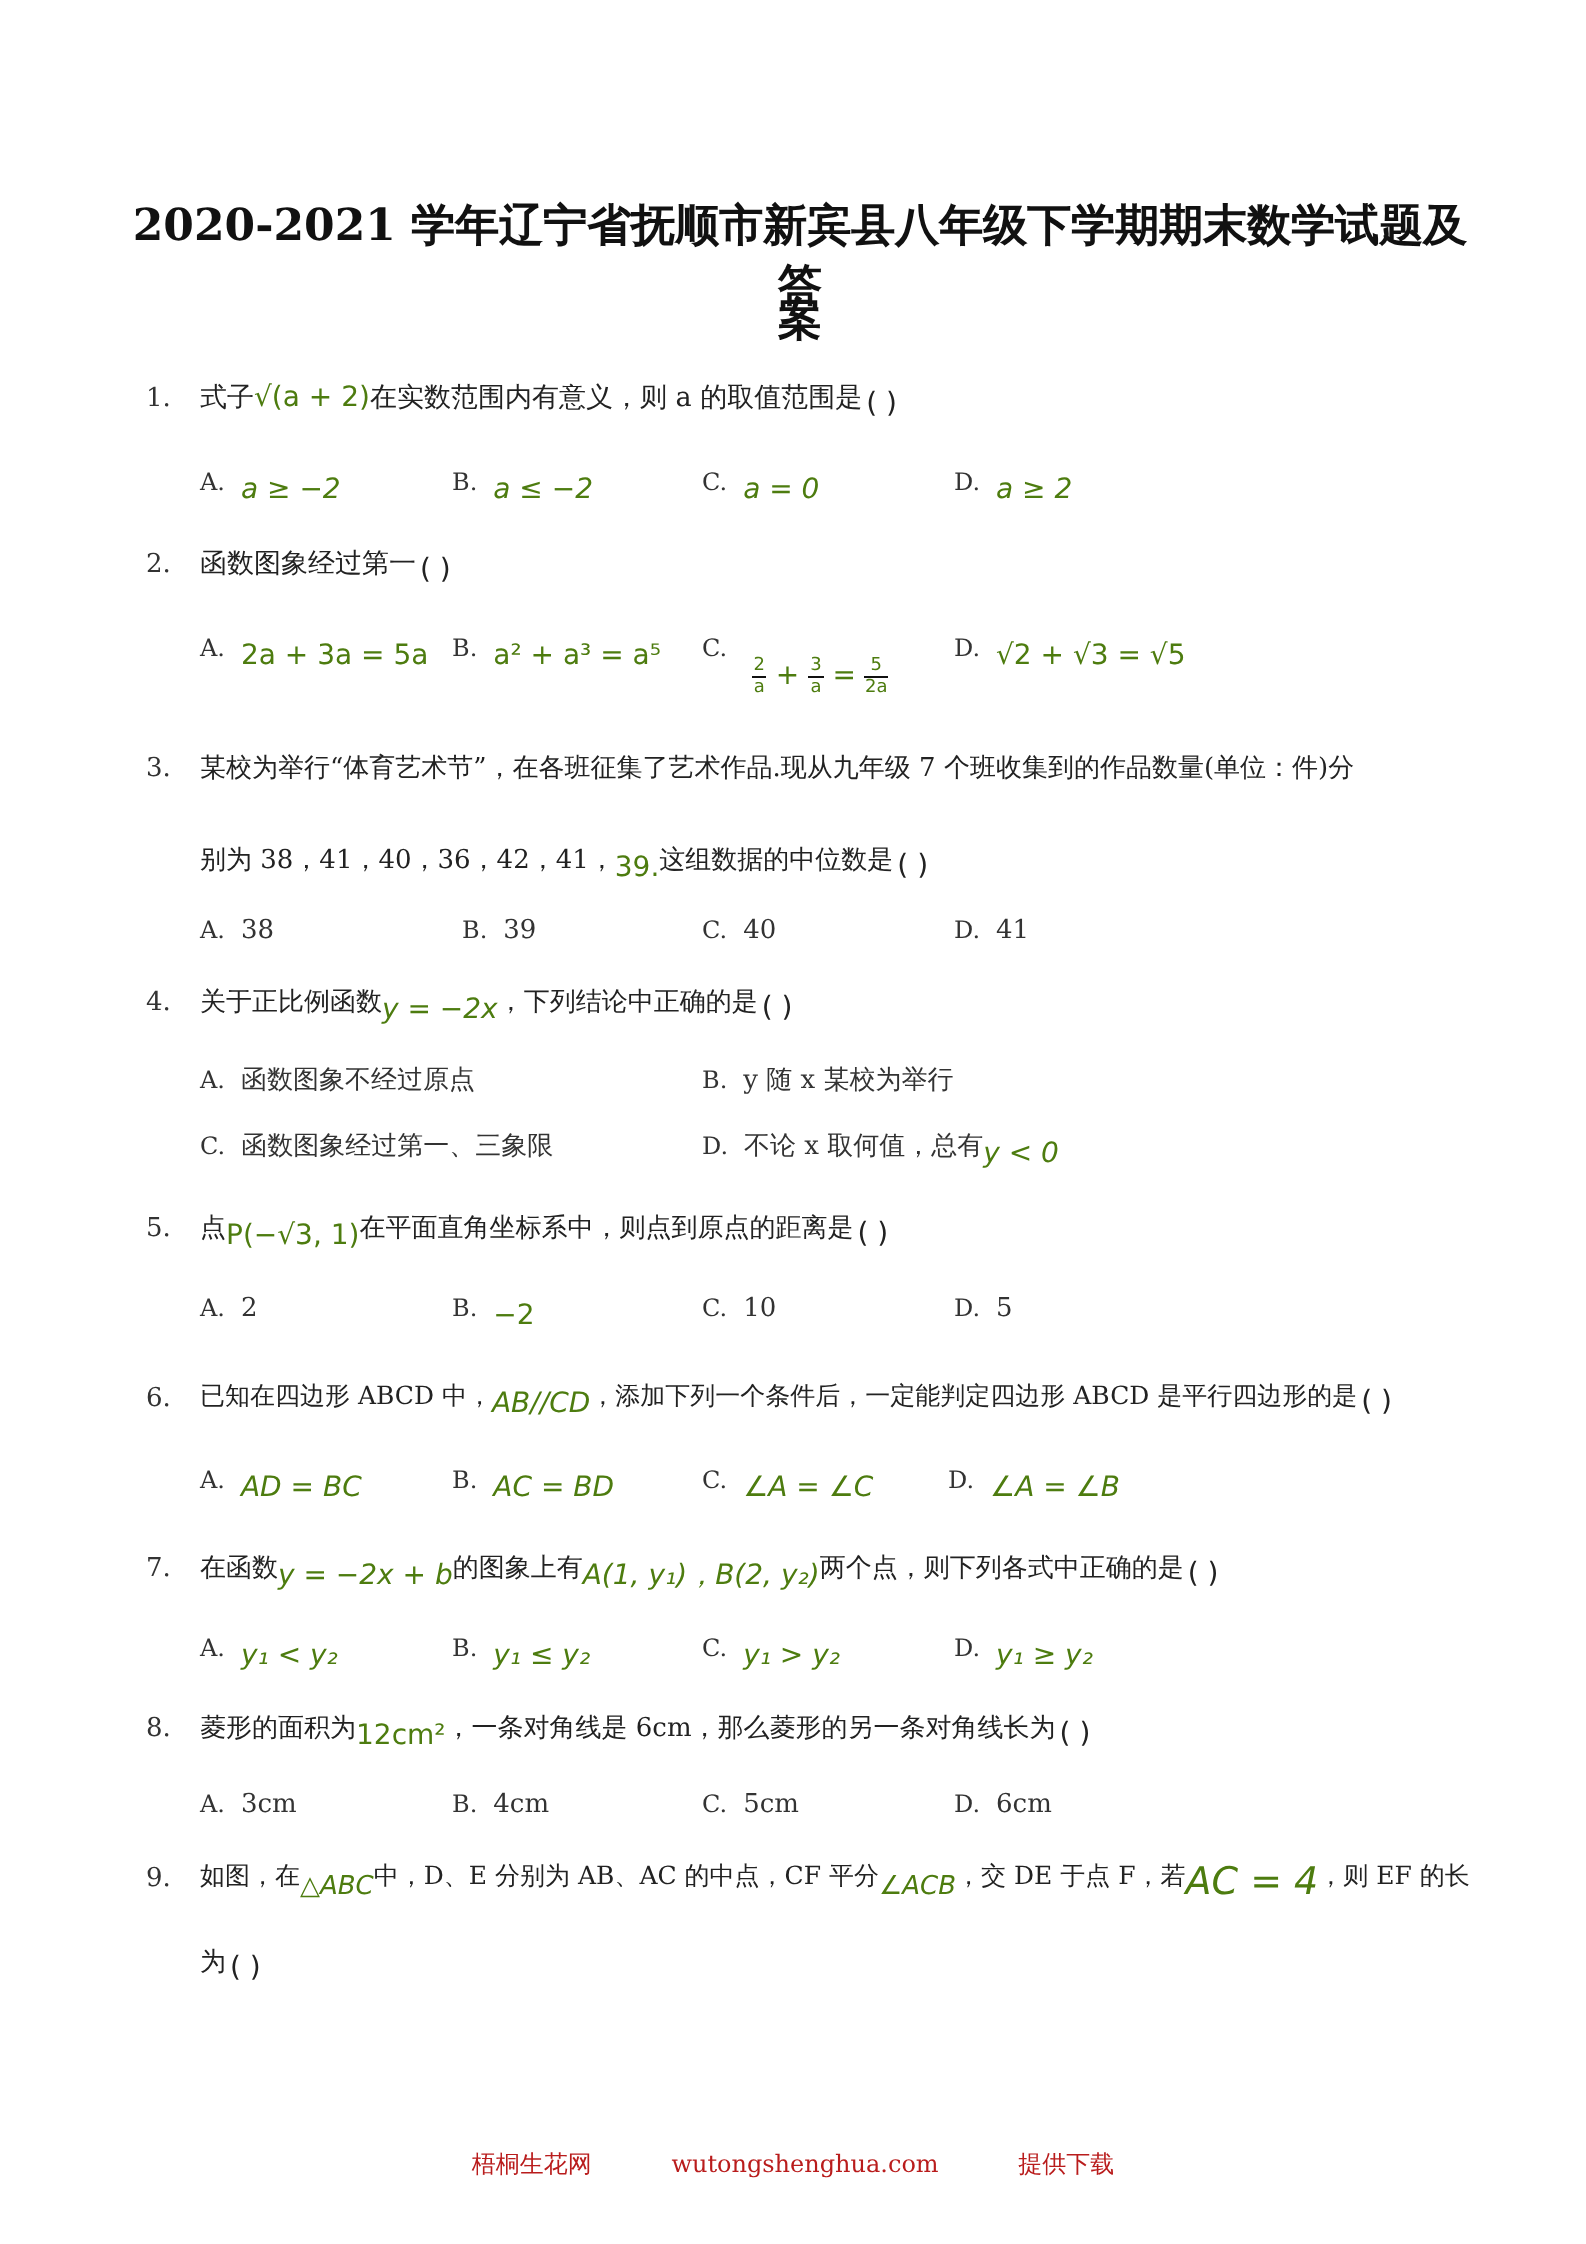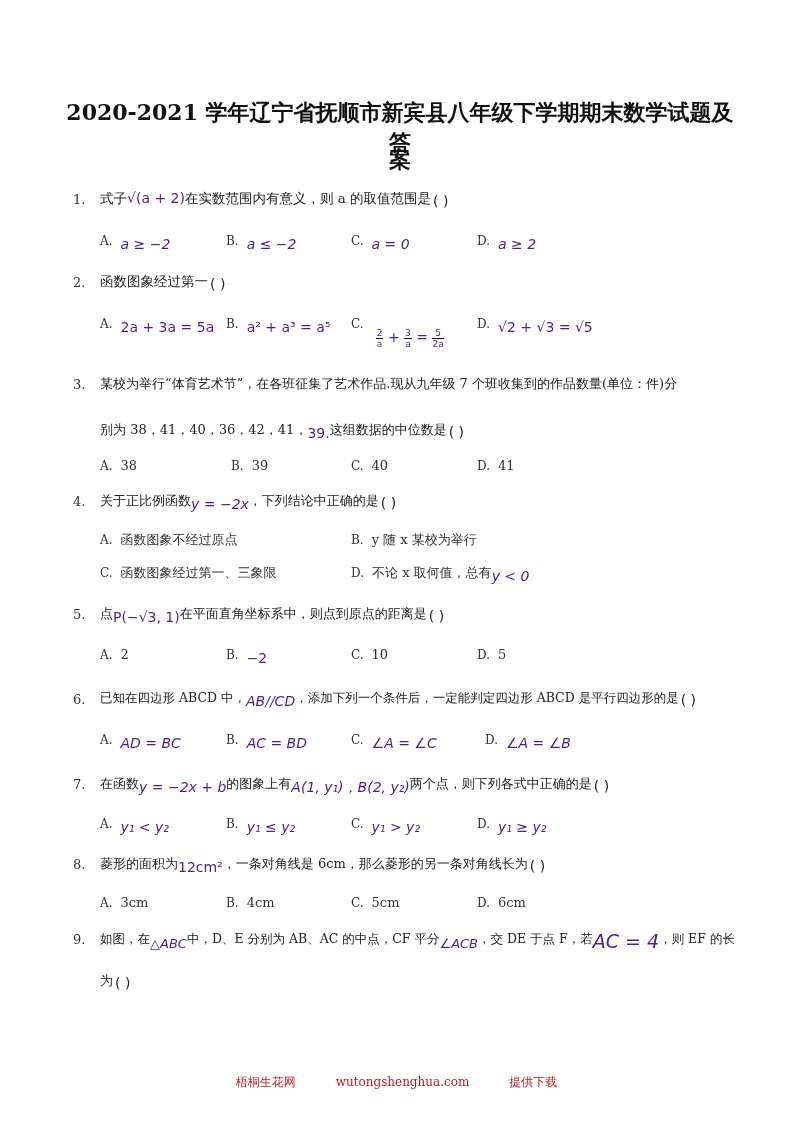--- a/index.html
+++ b/index.html
@@ -11,21 +11,21 @@
     position: absolute; left: 60px; width: 680px; text-align: center;
     font-family: "DejaVu Serif", serif; font-weight: bold; font-size: 22px; color: #111;
   }
   .t1 { top: 98px; }
   .t2 { top: 145px; }
   .qnum { position: absolute; left: 73px; font-size: 13px; color: #333; }
   .qtext { position: absolute; left: 100px; font-size: 13.5px; color: #222; white-space: nowrap; }
   .opt { position: absolute; font-size: 13px; white-space: nowrap; color: #333; }
   .opt .lbl { font-size: 12px; vertical-align: 4px; margin-right: 8px; }
   .opt .lbl.flat { vertical-align: 0; }
-  .math { font-family: "DejaVu Sans", sans-serif; font-size: 14px; color: #4c1d95; }
+  .math { font-family: "DejaVu Sans", sans-serif; font-size: 14px; color: #4d7c0f; }
   .mi { font-style: italic; }
   .paren { font-family: "DejaVu Sans", sans-serif; font-size: 14px; vertical-align: -3px; margin-left: 2px; }
   .frac { display: inline-block; text-align: center; vertical-align: middle; font-size: 9px; line-height: 10px; font-family: "DejaVu Sans", sans-serif; }
   .frac span { display: block; }
   .frac .num { border-bottom: 1px solid #111; padding: 0 1px; }
   .footer {
     position: absolute; top: 1074px; left: 0; width: 793px; text-align: center;
     font-size: 12px; color: #b91c1c;
   }
   .footer span { margin: 0 18px; }
@@ -101,21 +101,21 @@
 </div>
 
 <div>
   <span class="qnum" style="top:692px">6.</span>
   <span class="qtext" style="top:690px;font-size:12.5px">
     <span>已知在四边形 ABCD 中，</span><span class="math mi" style="vertical-align:-4px">AB//CD</span><span>，添加下列一个条件后，一定能判定四边形 ABCD 是平行四边形的是</span><span class="paren">(    )</span>
   </span>
   <span class="opt" style="left:100px;top:733px"><span class="lbl">A.</span><span class="math mi">AD = BC</span></span>
   <span class="opt" style="left:226px;top:733px"><span class="lbl">B.</span><span class="math mi">AC = BD</span></span>
   <span class="opt" style="left:351px;top:733px"><span class="lbl">C.</span><span class="math mi">∠A = ∠C</span></span>
-  <span class="opt" style="left:485px;top:733px"><span class="lbl">D.</span><span class="math mi">∠A = ∠B</span></span>
+  <span class="opt" style="left:474px;top:733px"><span class="lbl">D.</span><span class="math mi">∠A = ∠B</span></span>
 </div>
 
 <div>
   <span class="qnum" style="top:777px">7.</span>
   <span class="qtext" style="top:775px;font-size:13px">
     <span>在函数</span><span class="math mi" style="vertical-align:-4px">y = −2x + b</span><span>的图象上有</span><span class="math mi" style="vertical-align:-4px">A(1, y₁)，B(2, y₂)</span><span>两个点，则下列各式中正确的是</span><span class="paren">(    )</span>
   </span>
   <span class="opt" style="left:100px;top:817px"><span class="lbl">A.</span><span class="math mi">y₁ &lt; y₂</span></span>
   <span class="opt" style="left:226px;top:817px"><span class="lbl">B.</span><span class="math mi">y₁ ≤ y₂</span></span>
   <span class="opt" style="left:351px;top:817px"><span class="lbl">C.</span><span class="math mi">y₁ &gt; y₂</span></span>

